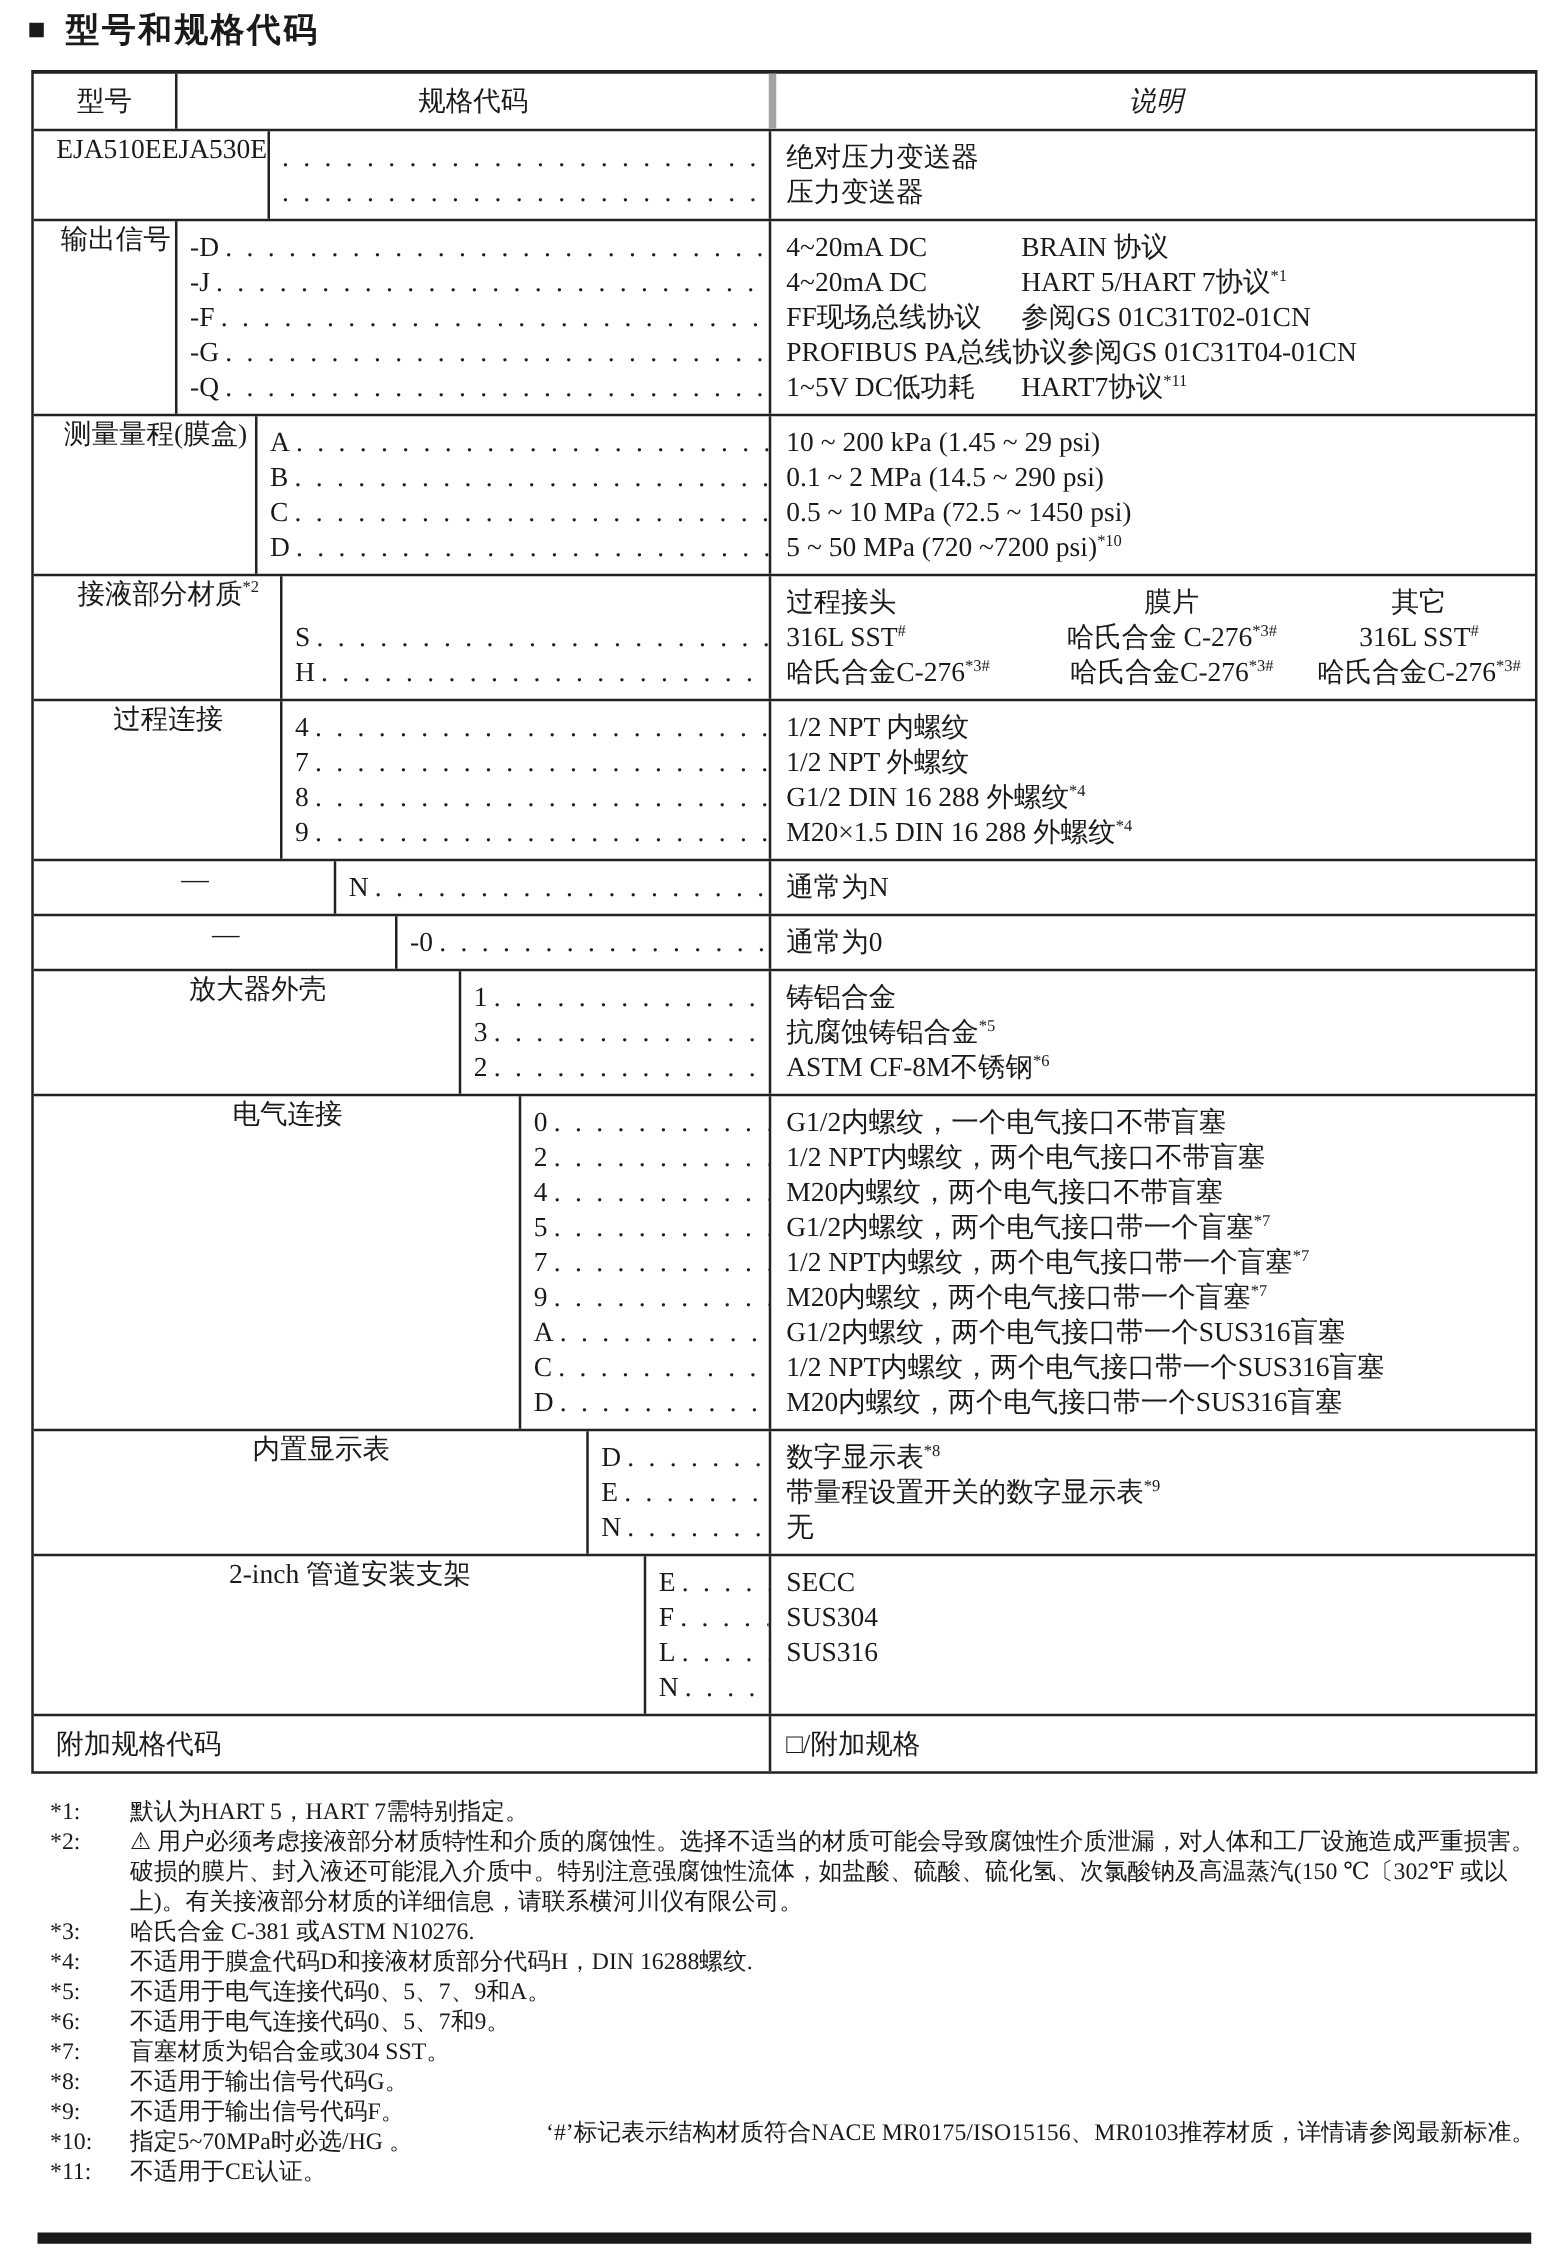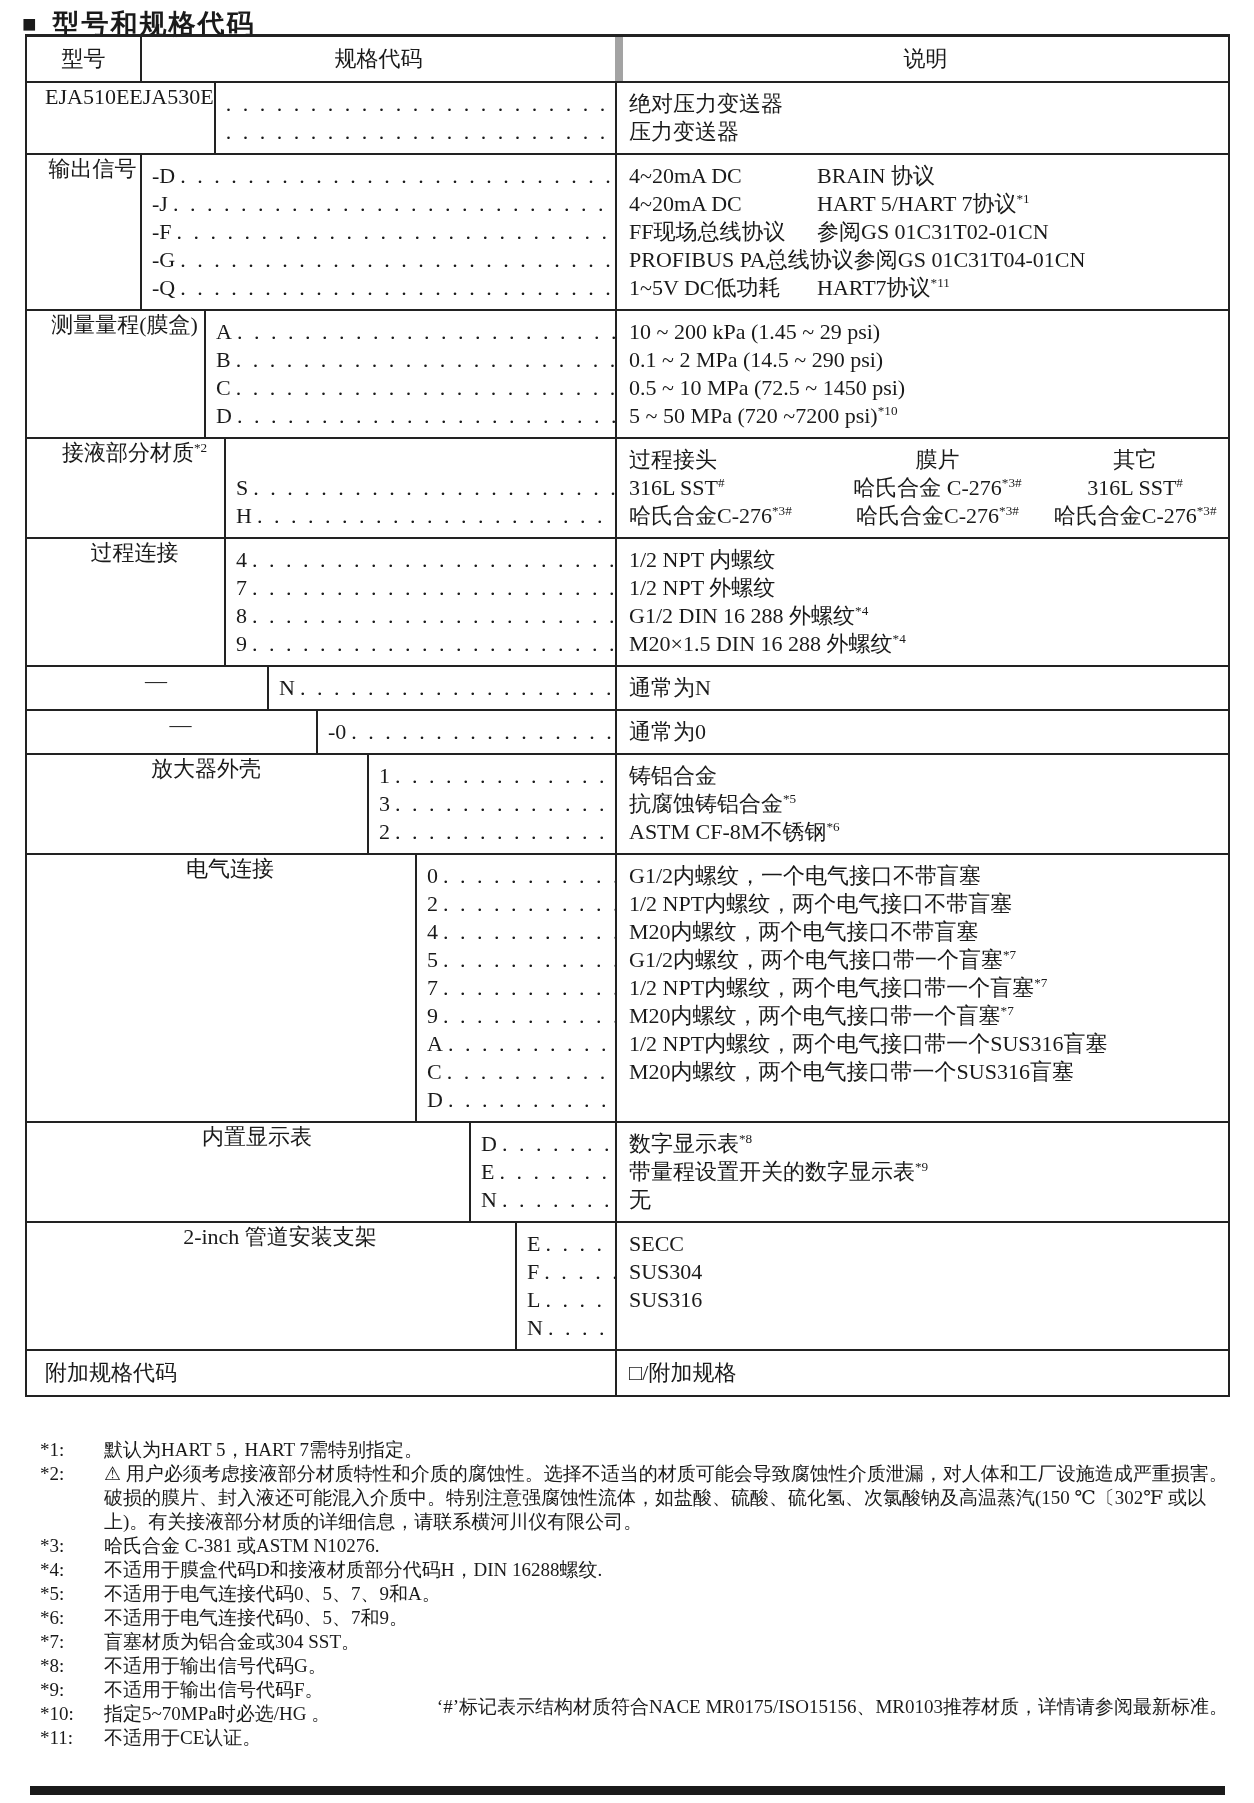--- a/index.html
+++ b/index.html
@@ -1,41 +1,41 @@
 <!DOCTYPE html>
 <html><head>
 <meta charset="utf-8">
 <style>
   html,body{margin:0;padding:0;background:#fff;}
   .page{position:relative;width:1254px;height:1803px;background:#fff;overflow:hidden;
         font-family:"Liberation Serif","DejaVu Serif",serif;color:#1a1a1a;}
   .title{position:absolute;left:22px;top:6px;font-family:"Liberation Sans","DejaVu Sans",sans-serif;
          font-weight:bold;font-size:27px;letter-spacing:2px;display:flex;align-items:center;gap:14px;}
   .title .bullet{font-size:24px;line-height:1;}
-  .spec-table{position:absolute;left:25px;top:34px;width:1205px;border:2px solid #222;border-top:3px solid #222;box-sizing:border-box;font-size:22px;}
+  .spec-table{position:absolute;left:25px;top:56px;width:1205px;border:2px solid #222;border-top:3px solid #222;box-sizing:border-box;font-size:22px;}
   .trow{display:flex;border-top:2px solid #222;box-sizing:border-box;}
   .trow:first-child{border-top:none;}
   .lbl{flex:0 0 var(--lw);box-sizing:border-box;border-right:2px solid #222;display:flex;
        flex-direction:row;justify-content:center;padding-left:18px;line-height:28px;}
   .codes{flex:1 1 0;min-width:0;padding:7px 0 7px 10px;box-sizing:border-box;}
   .desc{flex:0 0 613px;box-sizing:border-box;border-left:2px solid #222;padding:7px 0 7px 12px;}
   .cline{display:flex;height:28px;line-height:28px;white-space:nowrap;overflow:hidden;}
   .code{flex:0 0 auto;padding-right:5px;}
   .dots{flex:1 1 auto;overflow:hidden;white-space:nowrap;}
   .dots::after{content:". . . . . . . . . . . . . . . . . . . . . . . . . . . . . . . . . . . . . . . . . . . . . . . . . . . . . . . . . . . . . . . . . . . . . . . . . . . . . . . . ";
                letter-spacing:3px;}
   .dline{height:28px;line-height:28px;white-space:nowrap;}
   .d1{display:inline-block;min-width:188px;}
   .mline{display:flex;height:28px;line-height:28px;white-space:nowrap;}
   .mc1{flex:0 0 34%;}
   .mc2{flex:0 0 35%;text-align:center;}
   .mc3{flex:1 1 auto;text-align:center;}
   .head .hm{flex:0 0 115px;border-right:2px solid #222;text-align:center;padding:8px 0;line-height:28px;box-sizing:border-box;}
   .head .hs{flex:1 1 0;text-align:center;padding:8px 0;line-height:28px;}
-  .head .hd{flex:0 0 613px;border-left:8px solid #a3a3a3;text-align:center;padding:8px 0;line-height:28px;box-sizing:border-box;}
+  .head .hd{flex:0 0 613px;border-left:6px solid #a3a3a3;text-align:center;padding:8px 0;line-height:28px;box-sizing:border-box;font-style:italic;}
   .lbl-full{flex:1 1 0;display:flex;align-items:flex-start;padding:8px 0 8px 18px;line-height:28px;}
   .desc-pad{padding-top:8px;padding-bottom:8px;}
   sup{font-size:0.60em;vertical-align:super;line-height:0;}
   .footnotes{position:absolute;left:40px;top:1438px;width:1190px;font-size:19px;line-height:24px;}
   .fn{display:flex;}
   .fn .mk{flex:0 0 64px;}
   .fn .tx{flex:1 1 auto;}
   .hashnote{position:absolute;left:28px;top:1695px;width:1200px;font-size:19px;line-height:24px;text-align:right;}
   .bottom-bar{position:absolute;left:30px;top:1786px;width:1195px;height:9px;background:#1a1a1a;}
 </style>
@@ -302,20 +302,21 @@
             <span class="dots"></span>
           </div>
       </div>
       <div class="desc">
         <div class="dline">G1/2内螺纹，一个电气接口不带盲塞</div>
         <div class="dline">1/2 NPT内螺纹，两个电气接口不带盲塞</div>
         <div class="dline">M20内螺纹，两个电气接口不带盲塞</div>
         <div class="dline">G1/2内螺纹，两个电气接口带一个盲塞<sup>*7</sup></div>
         <div class="dline">1/2 NPT内螺纹，两个电气接口带一个盲塞<sup>*7</sup></div>
         <div class="dline">M20内螺纹，两个电气接口带一个盲塞<sup>*7</sup></div>
+        <div class="dline">G1/2内螺纹，两个电气接口带一个SUS316盲塞</div>
         <div class="dline">1/2 NPT内螺纹，两个电气接口带一个SUS316盲塞</div>
         <div class="dline">M20内螺纹，两个电气接口带一个SUS316盲塞</div>
       </div>
     </div>
 
     <div class="trow" style="--lw:444px">
       <div class="lbl">
           <span>内置显示表</span>
         </div>
       <div class="codes">

